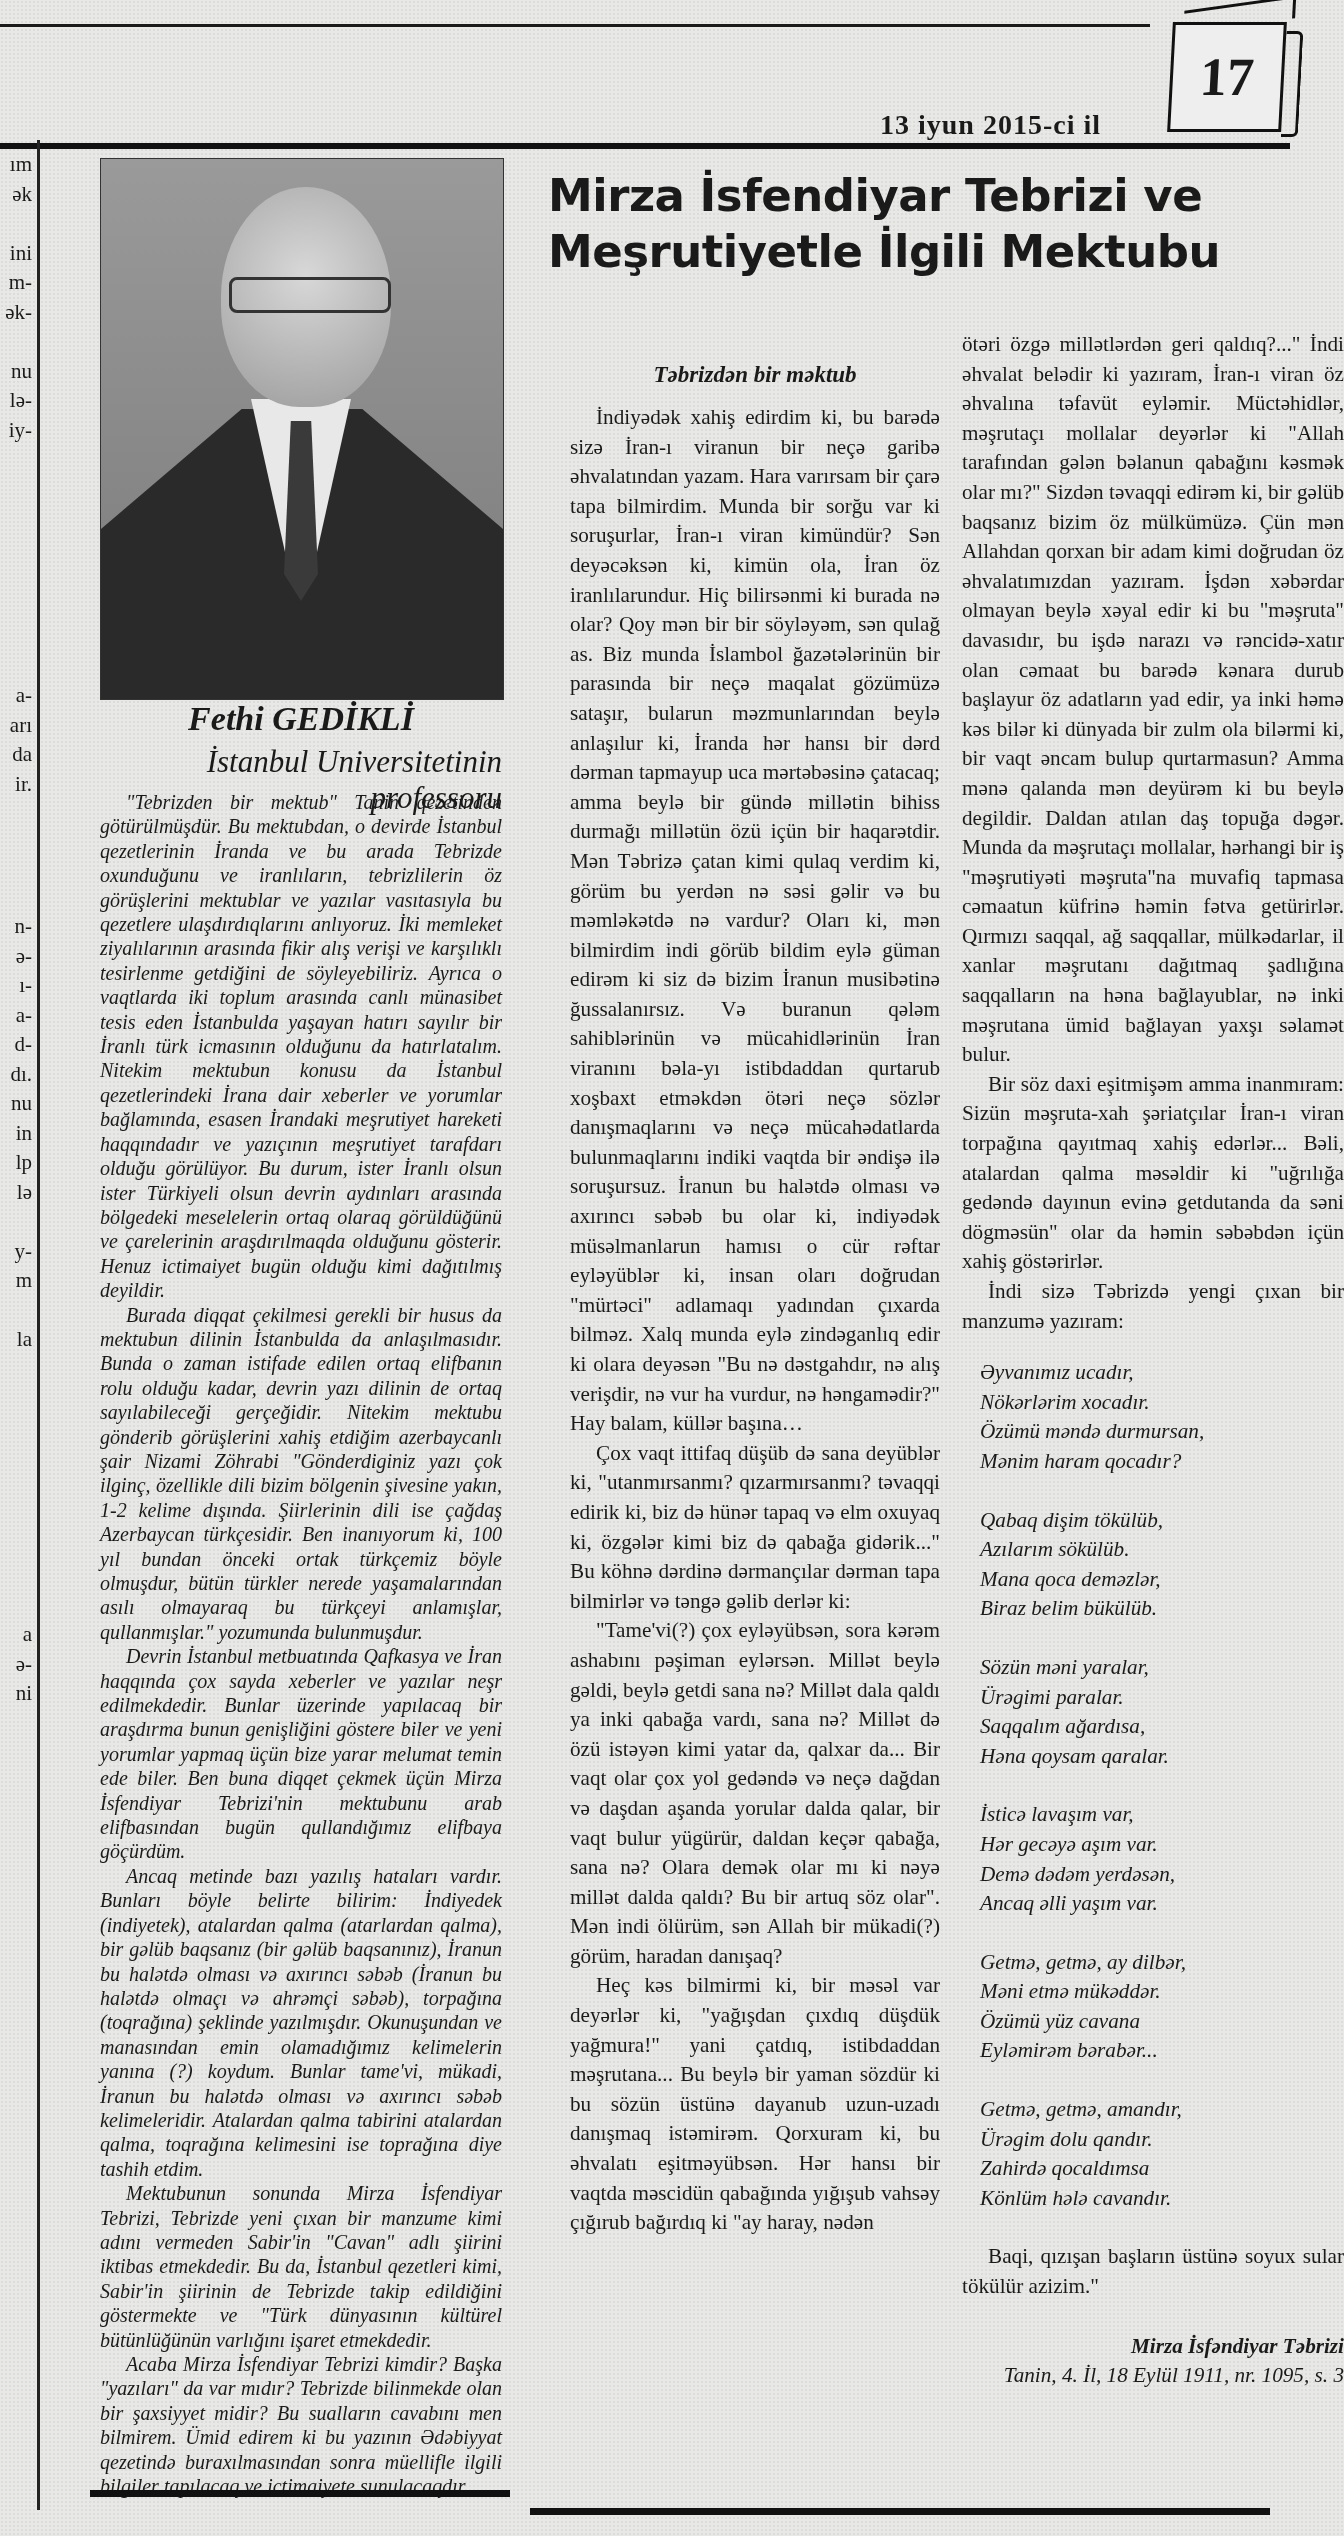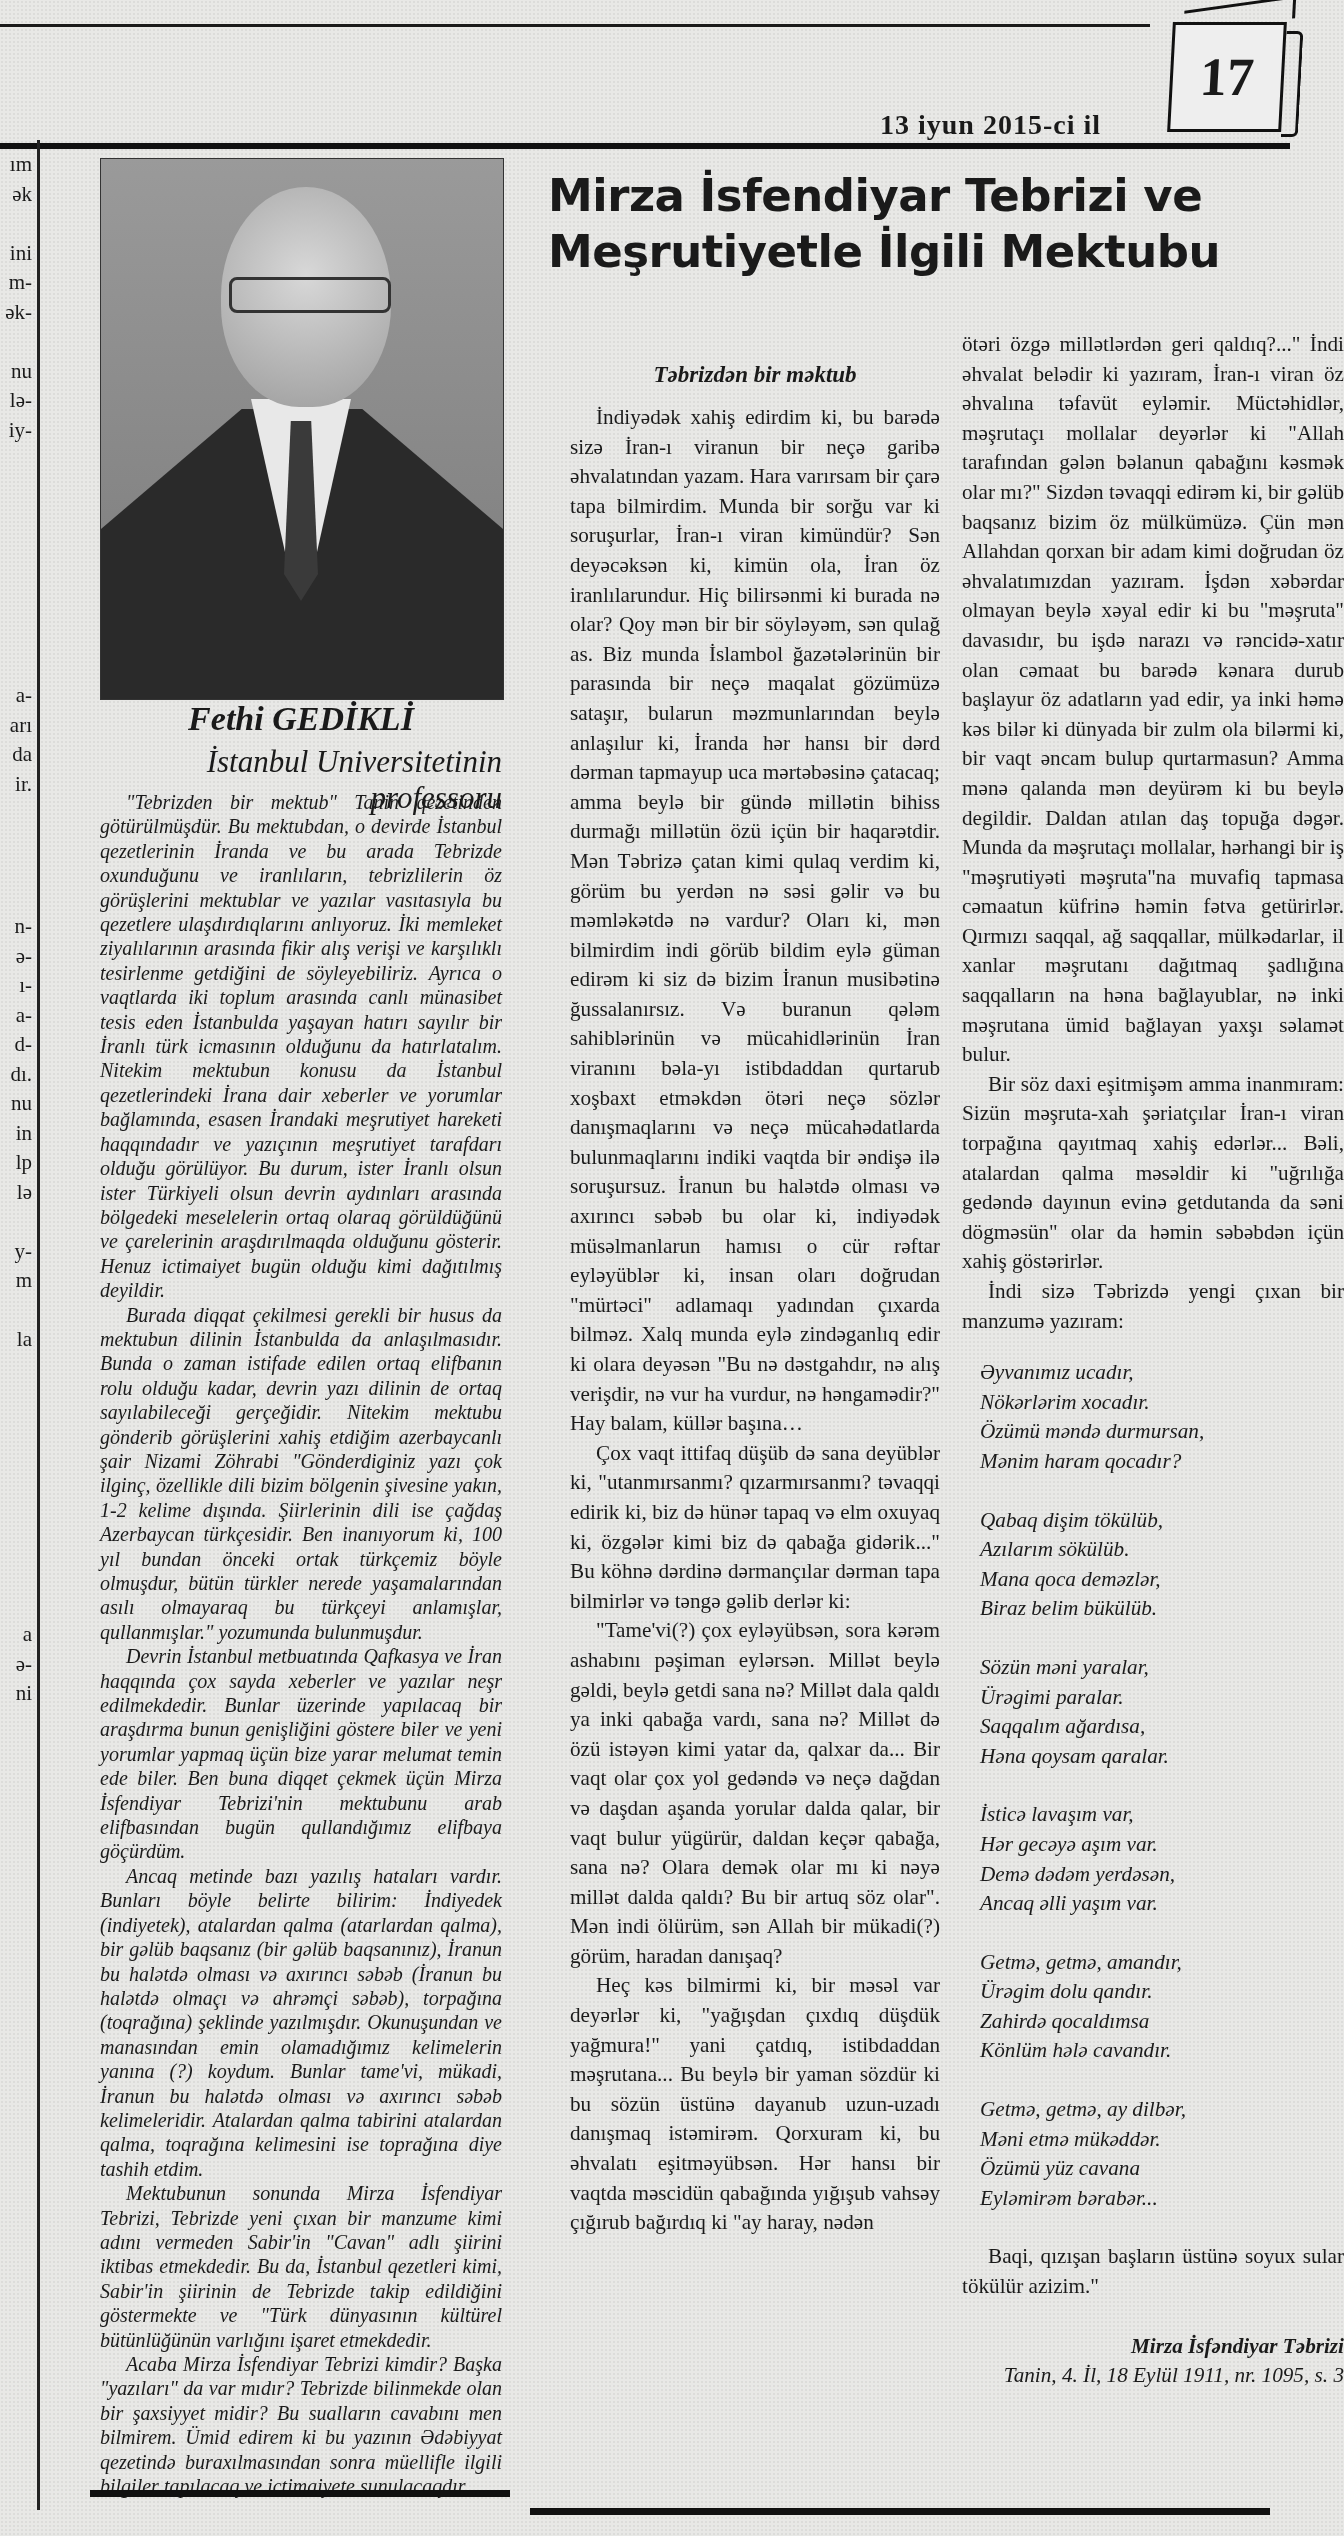--- a/index.html
+++ b/index.html
@@ -189,30 +189,30 @@
         <span class="line">Saqqalım ağardısa,</span>
         <span class="line">Həna qoysam qaralar.</span>
       </div>
       <div class="stanza">
         <span class="line">İsticə lavaşım var,</span>
         <span class="line">Hər gecəyə aşım var.</span>
         <span class="line">Demə dədəm yerdəsən,</span>
         <span class="line">Ancaq əlli yaşım var.</span>
       </div>
       <div class="stanza">
+        <span class="line">Getmə, getmə, ay dilbər,</span>
+        <span class="line">Məni etmə mükəddər.</span>
+        <span class="line">Özümü yüz cavana</span>
+        <span class="line">Eyləmirəm bərabər...</span>
+      </div>
+      <div class="stanza">
         <span class="line">Getmə, getmə, amandır,</span>
         <span class="line">Ürəgim dolu qandır.</span>
         <span class="line">Zahirdə qocaldımsa</span>
         <span class="line">Könlüm hələ cavandır.</span>
-      </div>
-      <div class="stanza">
-        <span class="line">Getmə, getmə, ay dilbər,</span>
-        <span class="line">Məni etmə mükəddər.</span>
-        <span class="line">Özümü yüz cavana</span>
-        <span class="line">Eyləmirəm bərabər...</span>
       </div>
     </div>
   <p>Baqi, qızışan başların üstünə soyux sular tökülür azizim."</p>
   <div class="sig">
     <span class="sig-name">Mirza İsfəndiyar Təbrizi</span>
     <span class="sig-src">Tanin, 4. İl, 18 Eylül 1911, nr. 1095, s. 3</span>
   </div>
 </div>
 
 <div class="abs foot-rule-left"></div>

